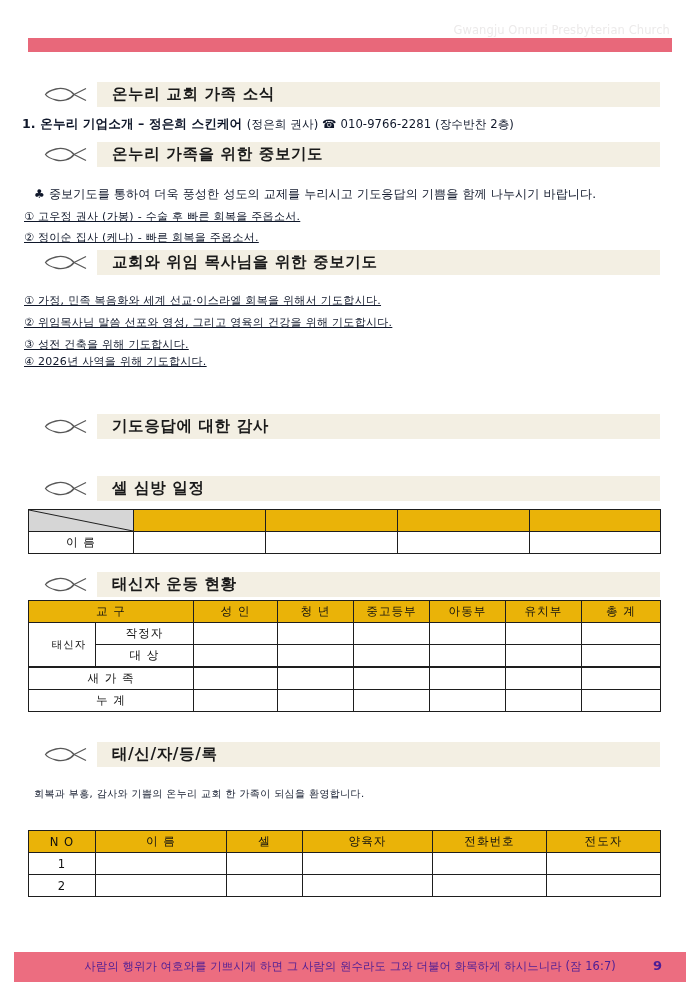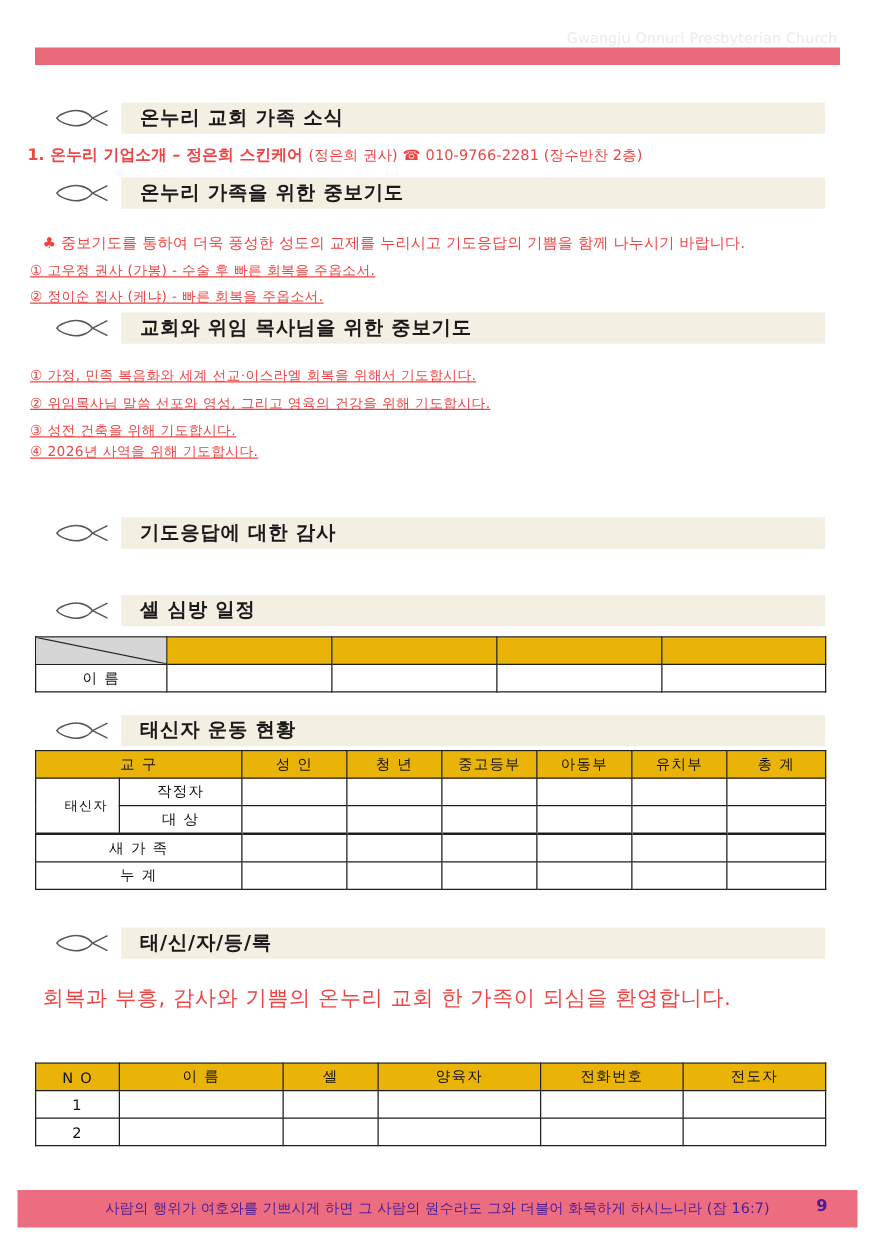--- a/index.html
+++ b/index.html
@@ -69,21 +69,21 @@
     font-weight: bold;
     letter-spacing: 0.6px;
     color: #1a1a1a;
     white-space: nowrap;
   }
 
   
   .tline {
     position: absolute;
     white-space: nowrap;
-    color: #ef4444;
+    color: #0f172a;
   }
   .intro {
     left: 22px;
     font-size: 12.6px;
     font-weight: bold;
     letter-spacing: 0.1px;
   }
   .intro .sub {
     font-weight: normal;
     font-size: 11.6px;
@@ -94,21 +94,21 @@
     letter-spacing: 0.1px;
   }
   .item {
     left: 24px;
     font-size: 11px;
     letter-spacing: 0.3px;
     text-decoration: underline;
   }
   .welcome {
     left: 34px;
-    font-size: 17px;
+    font-size: 10px;
     letter-spacing: 0.4px;
   }
 
   
   table.grid {
     position: absolute;
     border-collapse: collapse;
     table-layout: fixed;
     font-size: 11.6px;
     color: #111;
@@ -342,21 +342,21 @@
     <div class="band"></div>
     <svg class="fish" viewBox="0 0 44 17">
       <path d="M30 8.5 C26 3 18 1.5 12 3 C6 4.5 2.5 7 1.5 8.5 C2.5 10 6 12.5 12 14 C18 15.5 26 14 30 8.5 Z" fill="none" stroke="#585858" stroke-width="1.3"></path>
       <path d="M30 8.5 L42 2.5 M30 8.5 L42 14.5" fill="none" stroke="#585858" stroke-width="1.3"></path>
     </svg>
     <div class="stitle">태/신/자/등/록</div>
   </div>
 
   <div class="tline welcome" style="top:787px;">회복과 부흥, 감사와 기쁨의 온누리 교회 한 가족이 되심을 환영합니다.</div>
 
-  <table class="grid" style="left:28px; top:830px; width:632px;margin-top:20px;">
+  <table class="grid" style="left:28px; top:830px; width:632px;">
     <colgroup>
       <col style="width:67px">
         <col style="width:131px">
         <col style="width:76px">
       <col style="width:130px">
         <col style="width:114px">
         <col style="width:114px">
     </colgroup>
     <tbody>
       <tr>

